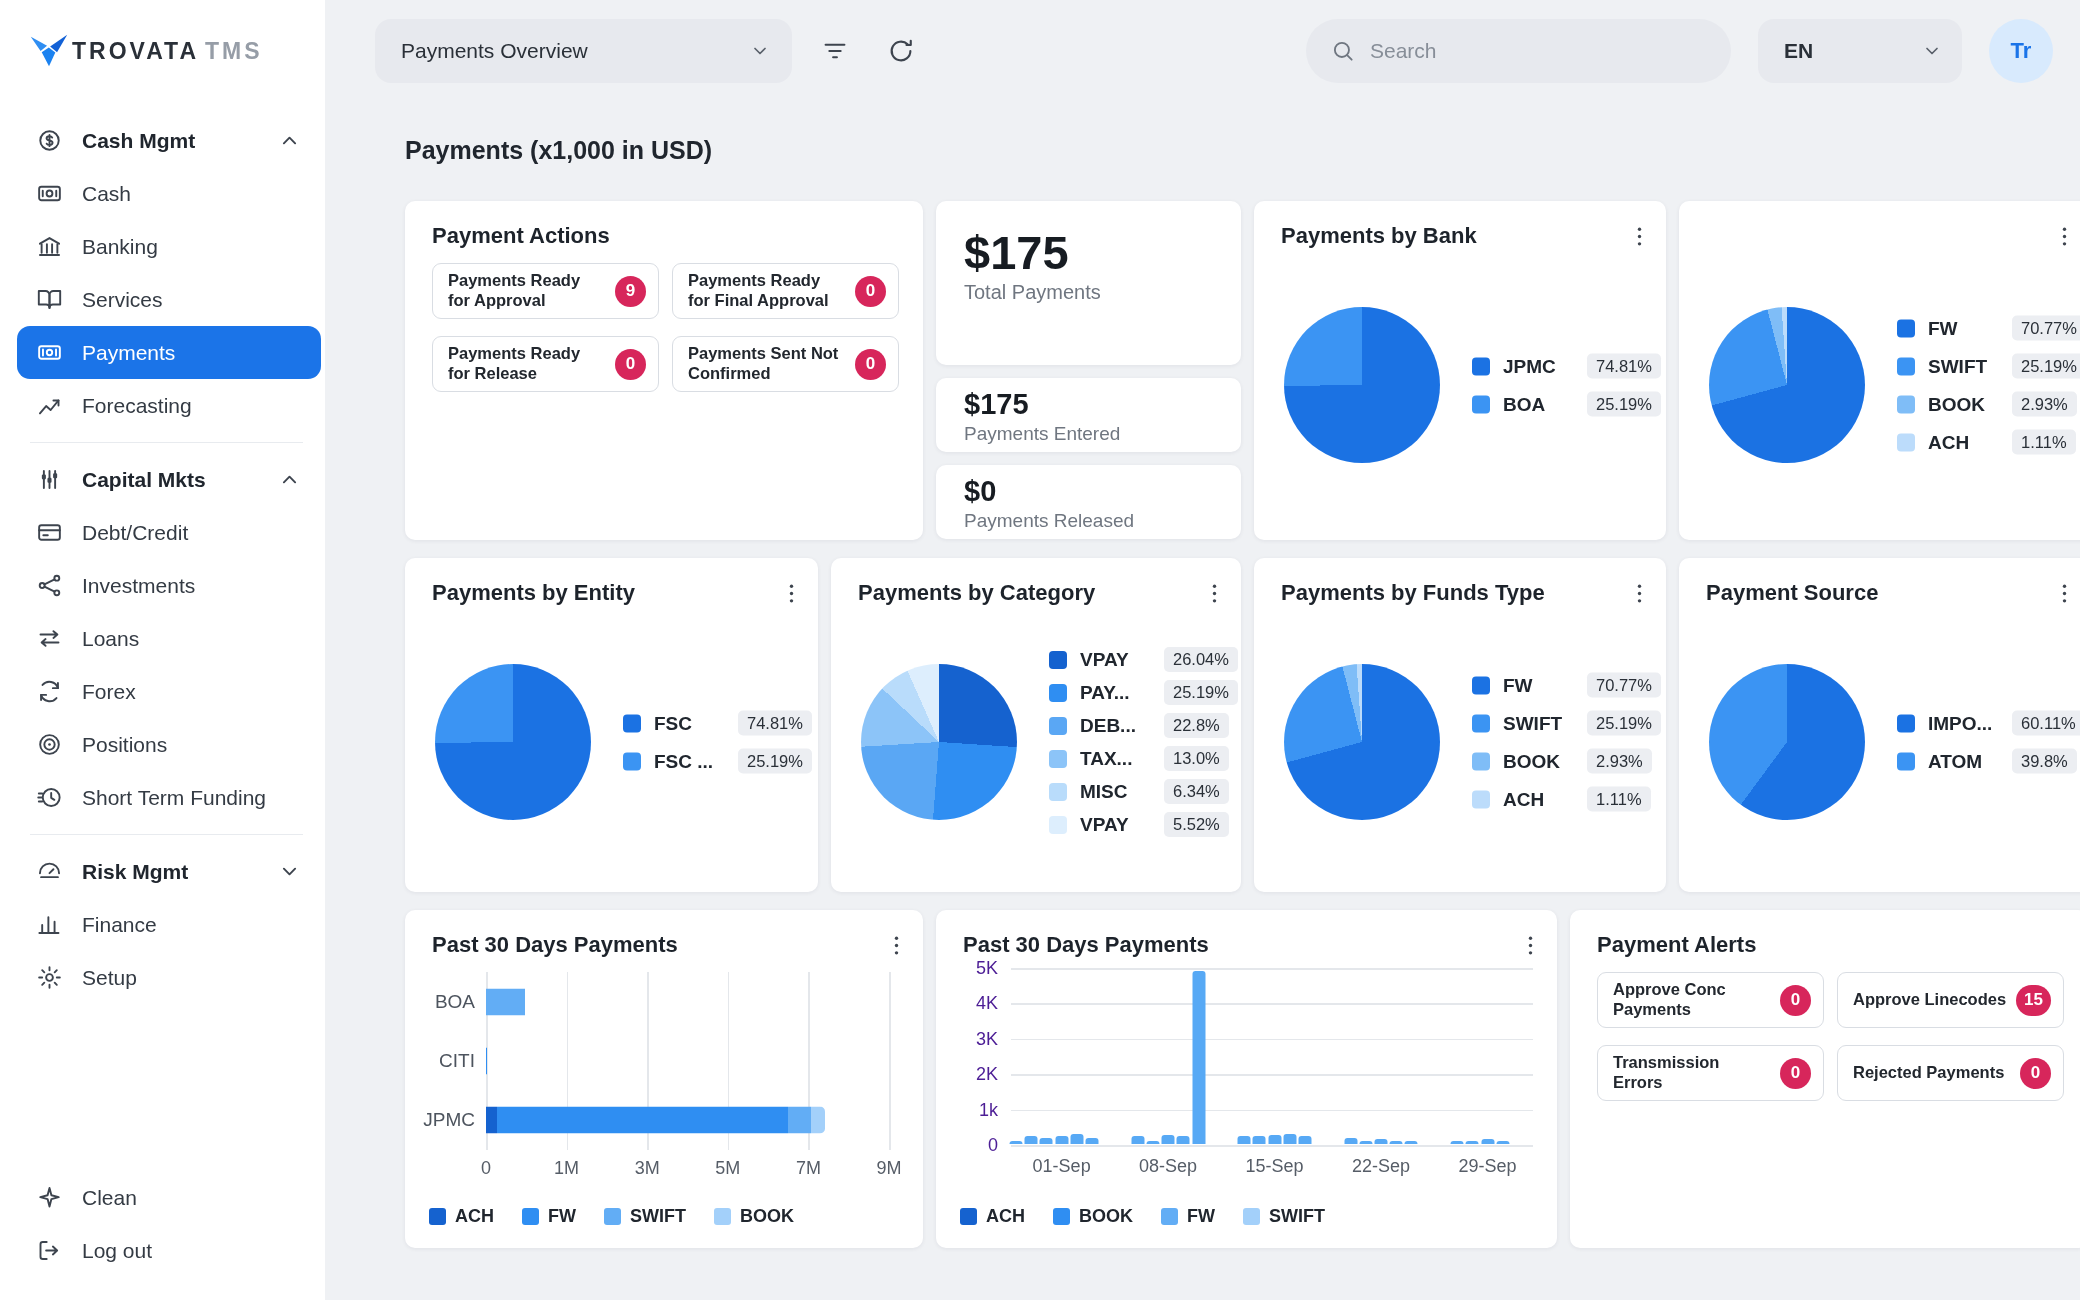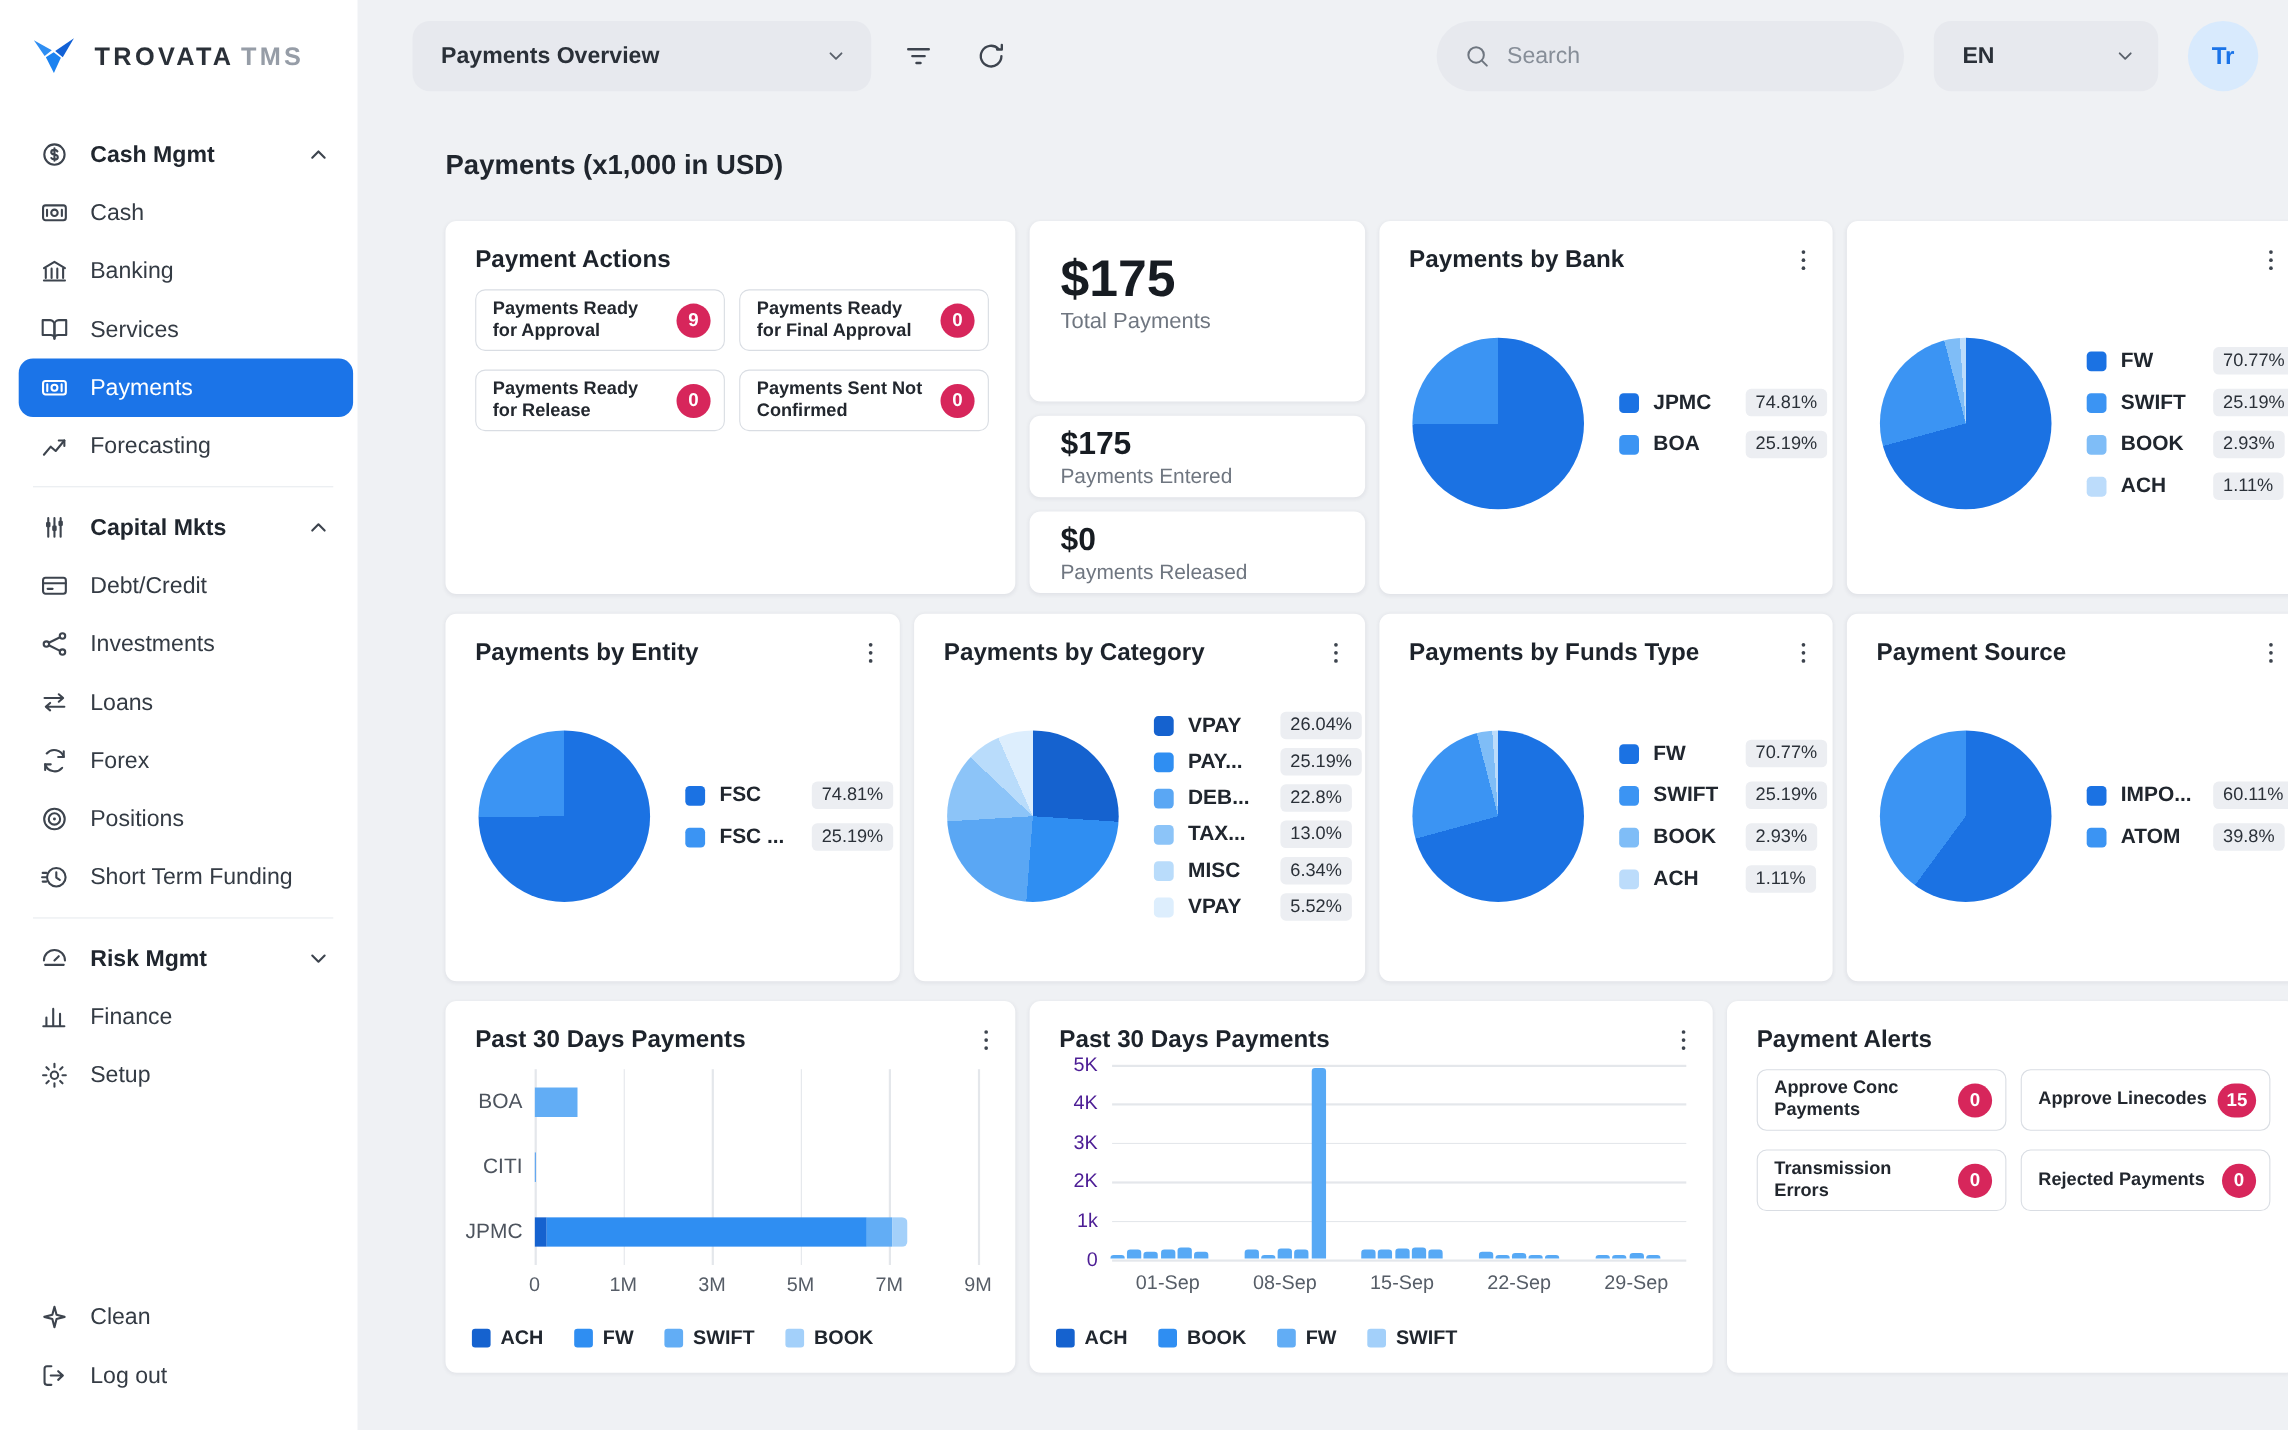--- a/index.html
+++ b/index.html
@@ -2,41 +2,41 @@
 <html><head>
 <meta charset="utf-8">
 <style>
   *{box-sizing:border-box;margin:0;padding:0}
   html,body{width:2080px;height:1300px}
   body{background:#eff1f4;font-family:"Liberation Sans",sans-serif;color:#1d232b;overflow:hidden}
   .app{display:flex;width:100%;height:100%}
 
   
   .sidebar{width:325px;min-width:325px;background:#fff;height:100%;display:flex;flex-direction:column;padding-bottom:23px}
-  .brand{height:102px;display:flex;align-items:center;gap:14px;padding:0 20px 0 26px;flex:none;cursor:pointer}
+  .brand{height:102px;display:flex;align-items:center;padding:0 20px 0 26px;flex:none;cursor:pointer}
   .brand .icn svg{width:46px;height:46px}
   .brand-name{font-size:23px;font-weight:700;letter-spacing:3px;color:#2a3038;white-space:nowrap}
   .brand-sub{color:#969da7;font-weight:600;margin-left:6px;letter-spacing:3px}
   .sb-nav{flex:1;display:flex;flex-direction:column;padding-top:12px;overflow:hidden}
   .sb-item{height:53px;flex:none;display:flex;align-items:center;gap:19px;padding:0 22px 0 36px;font-size:21px;color:#343b44;cursor:pointer}
   .sb-item .icn{width:27px;height:27px;color:#3d444e;flex:none}
   .sb-item .icn svg{width:27px;height:27px}
   .sb-header{font-weight:700;color:#20262e}
   .sb-item.active{background:#1b74e8;color:#fff;margin:0 4px 0 17px;padding-left:19px;border-radius:13px}
   .sb-item.active .icn{color:#fff}
   .sb-chev{margin-left:auto;color:#767d86}
   .sb-chev svg{width:22px;height:22px}
   .sb-divider{height:1px;background:#e8ebef;margin:10px 22px 10px 30px;flex:none}
   .sb-spacer{flex:1}
 
   
   .main-col{flex:1;display:flex;flex-direction:column;height:100%;min-width:0}
   .topbar{height:102px;flex:none;display:flex;align-items:center;padding:0 27px 0 50px}
   .pill{background:#e7e9ee;height:64px;display:flex;align-items:center;cursor:pointer}
-  .view-select{width:417px;border-radius:16px;padding:0 20px 0 26px;font-size:21px;font-weight:700;color:#2a3038}
+  .view-select{width:417px;border-radius:16px;padding:0 20px 0 26px;font-size:21px;font-weight:400;color:#2a3038}
   .chev{color:#5a616b;display:inline-flex}
   .chev svg{width:24px;height:24px}
   .view-select .chev,.lang .chev{margin-left:auto}
   .icon-btn{background:none;border:none;width:46px;height:46px;margin-left:20px;color:#3d444e;cursor:pointer;display:flex;align-items:center;justify-content:center}
   .icon-btn svg{width:30px;height:30px}
   .tb-spacer{flex:1}
   .search{width:425px;border-radius:32px;padding:0 24px;gap:14px;color:#6f7680}
   .search .icn svg{width:26px;height:26px}
   .search input{flex:1;border:none;background:transparent;outline:none;font-size:21px;font-family:inherit;color:#2a3038;min-width:0}
   .search input::placeholder{color:#878e98}

